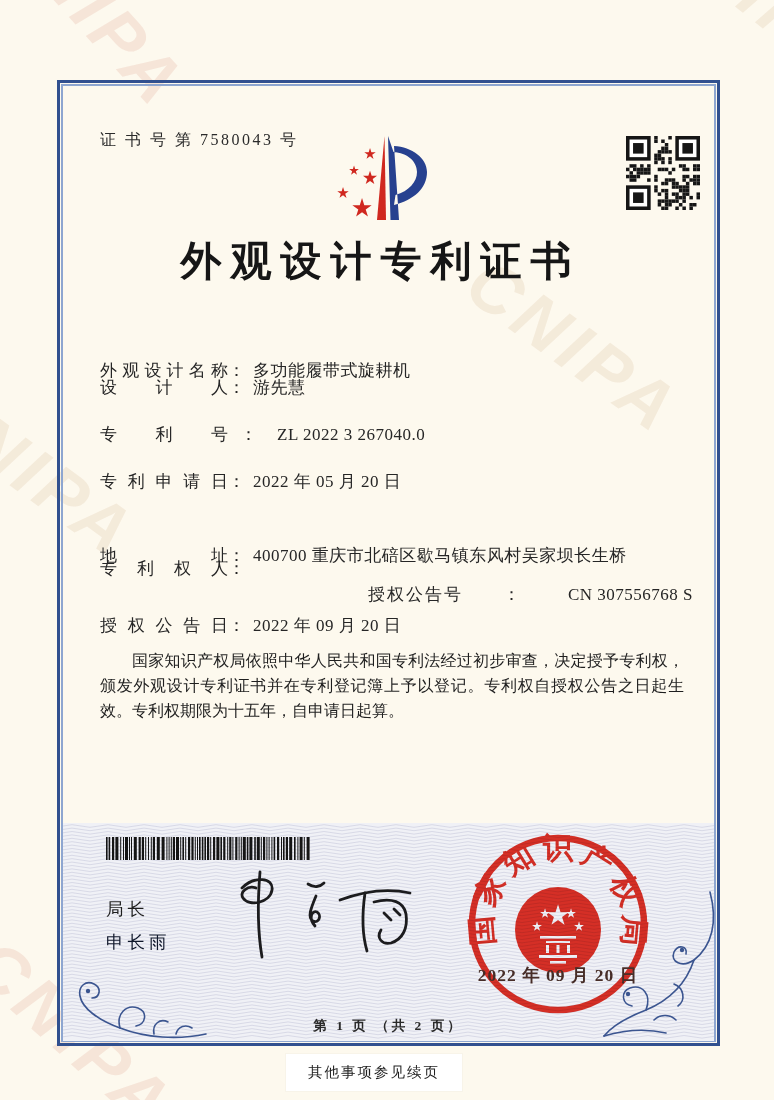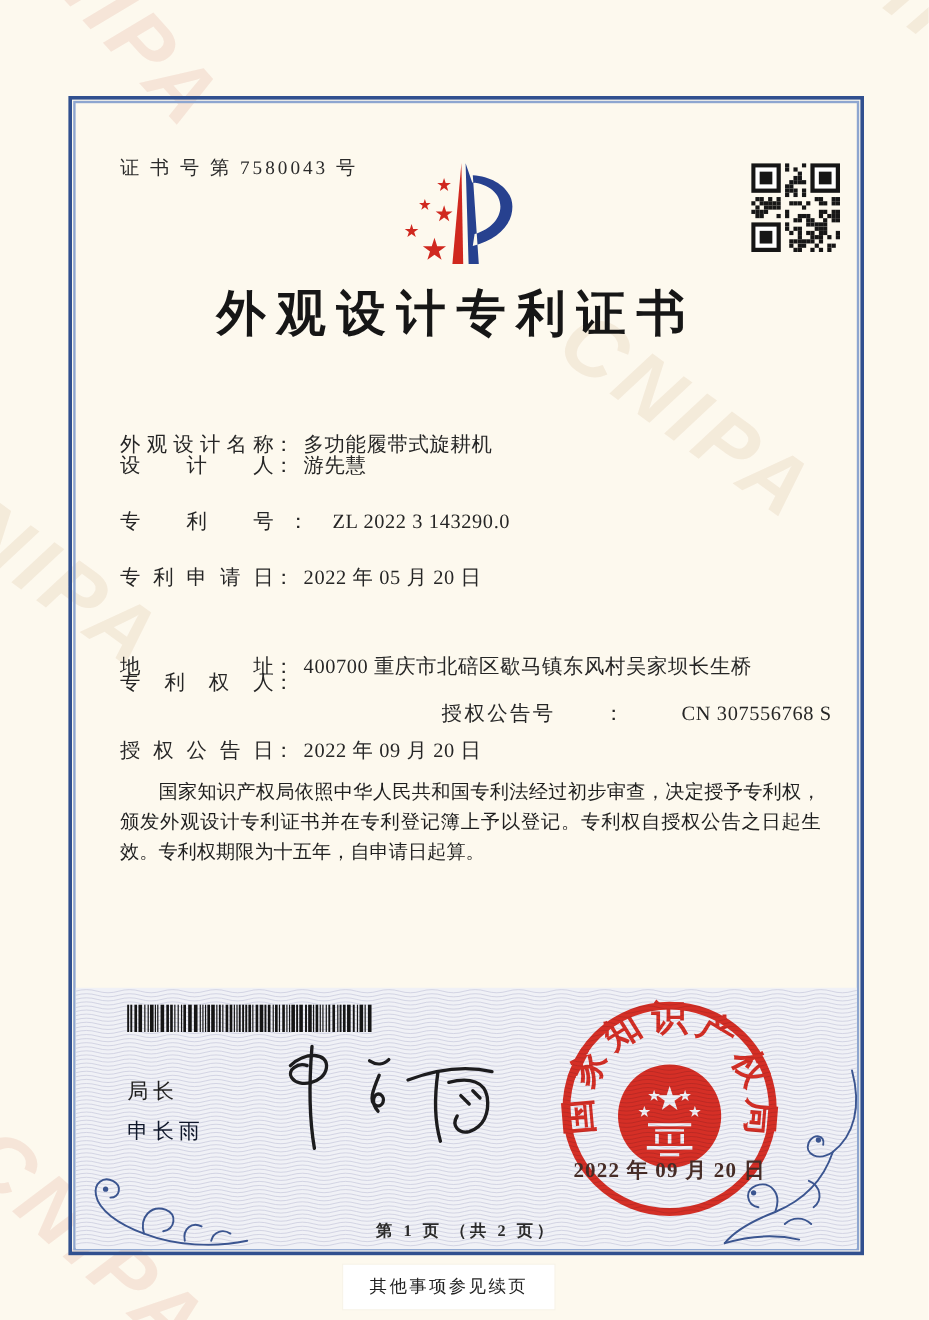--- a/index.html
+++ b/index.html
@@ -250,21 +250,21 @@
       <span class="f-value">多功能履带式旋耕机</span>
   </div>
   <div class="field-row row2">
     <span class="f-label">设计人</span>
       <span class="f-colon">：</span>
       <span class="f-value">游先慧</span>
   </div>
   <div class="field-row row3">
     <span class="f-label">专利号</span>
       <span class="f-colon">：</span>
-      <span class="f-value">ZL 2022 3 143290.0</span>
+      <span class="f-value">ZL 2022 3 267040.0</span>
   </div>
   <div class="field-row row4">
     <span class="f-label">专利申请日</span>
       <span class="f-colon">：</span>
       <span class="f-value">2022 年 05 月 20 日</span>
   </div>
   <div class="field-row row5">
     <span class="f-label">专利权人</span>
       <span class="f-colon">：</span>
   </div>

